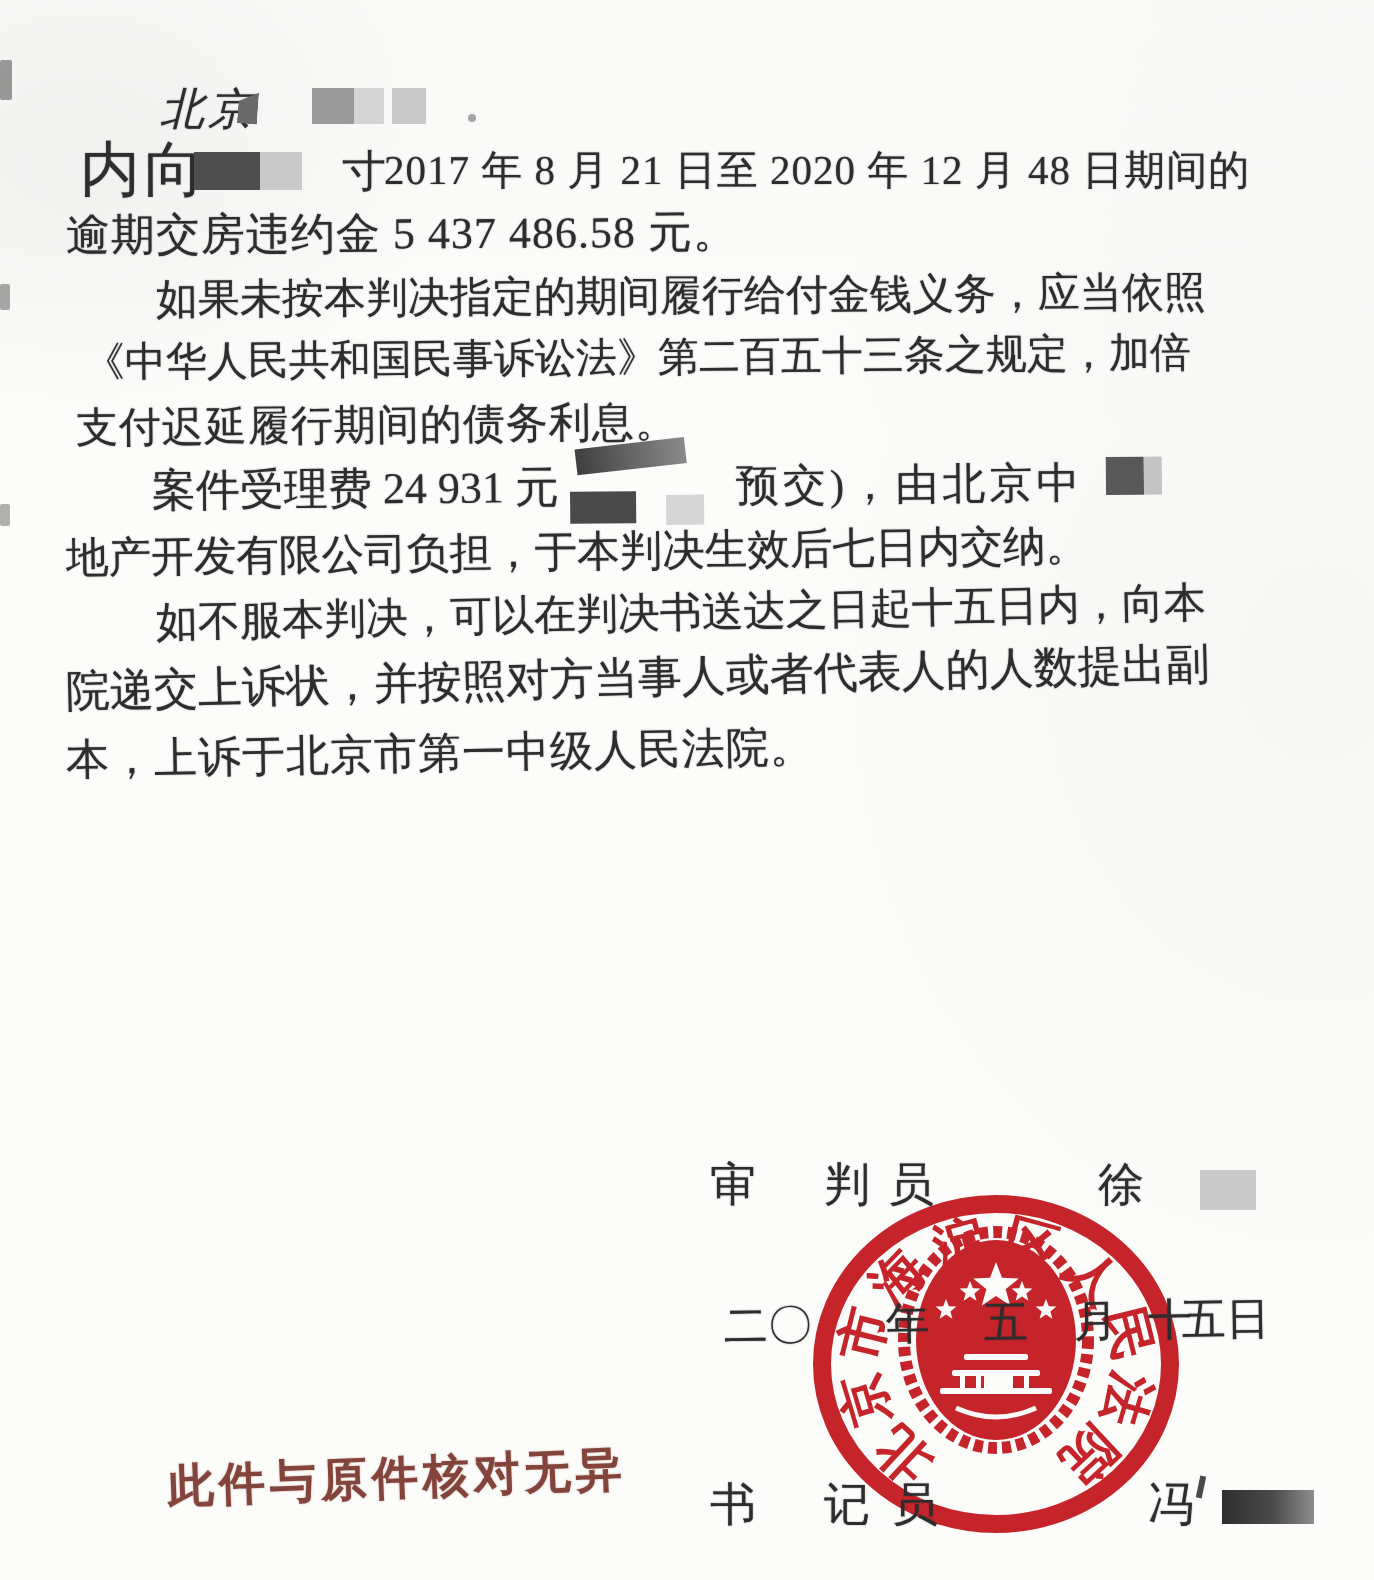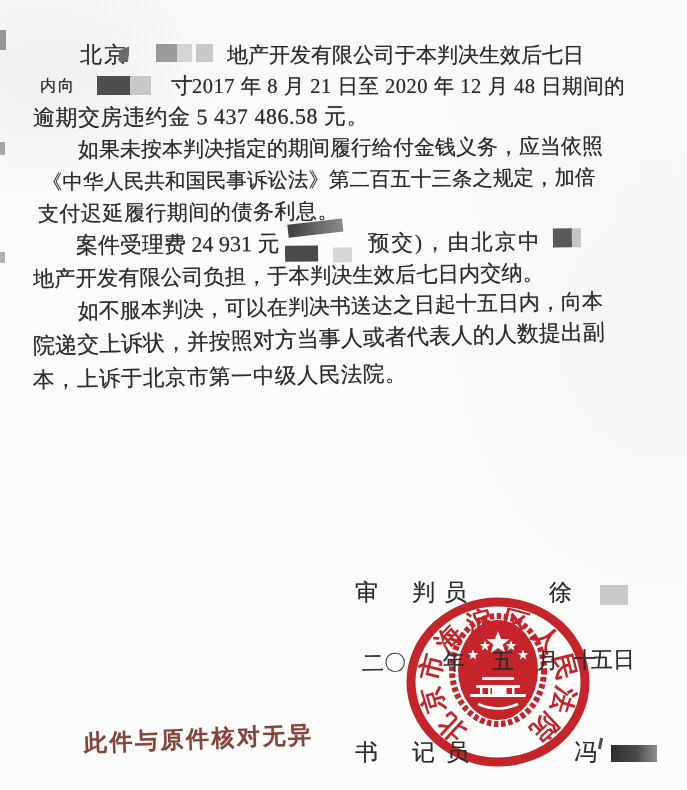--- a/index.html
+++ b/index.html
@@ -68,30 +68,29 @@
         <rect x="82" y="106" width="2.5" height="6" fill="#fff"></rect>
         <rect x="90" y="106" width="2.5" height="6" fill="#fff"></rect>
         <rect x="106" y="106" width="2.5" height="6" fill="#fff"></rect>
         <rect x="114" y="106" width="2.5" height="6" fill="#fff"></rect>
         <rect x="94" y="106" width="12" height="6" fill="#fff"></rect>
         <path d="M80,122 Q100,131 120,122" stroke="#fff" stroke-width="2.5" fill="none"></path>
       </g>
     </svg>
 
   <div id="doc">
-      <div class="line" style="top: 42px;">
+      <div class="line" style="top: 42px; font-style: italic;">
         <span class="txt" style="left: 80px; font-size: 22px; letter-spacing: 2px;">北京</span>
         <div class="redact" style="left: 119px; top: 4px; width: 10px; height: 16px; background: rgb(106, 106, 106); transform: rotate(4deg); clip-path: polygon(0px 30%, 100% 0px, 100% 100%, 0px 100%);"></div>
         <div class="redact" style="left: 156px; top: 2px; width: 21px; height: 18px; background: rgb(155, 155, 155);"></div>
         <div class="redact" style="left: 177px; top: 2px; width: 15px; height: 18px; background: rgb(212, 212, 212);"></div>
         <div class="redact" style="left: 196px; top: 2px; width: 17px; height: 18px; background: rgb(201, 201, 201);"></div>
-        <span class="txt" style="left: 227px; font-size: 21px; letter-spacing: 0px;">地产开发有限公司于本判决生效后七日</span>
       </div>
       <div class="line" style="top: 73px;">
-        <span class="txt" style="left: 40px; font-size: 16px; letter-spacing: 2px;">内向</span>
+        <span class="txt" style="left: 40px; font-size: 30px; letter-spacing: 2px;">内向</span>
         <div class="redact" style="left: 97px; top: 3px; width: 33px; height: 19px; background: rgb(78, 78, 78);"></div>
         <div class="redact" style="left: 130px; top: 3px; width: 21px; height: 19px; background: rgb(201, 201, 201);"></div>
         <span class="txt" style="left: 171px; font-size: 22px;">寸</span>
         <span class="txt" style="left: 192px; font-size: 20.5px; letter-spacing: 0.5px;">2017 年 8 月 21 日至 2020 年 12 月 48 日期间的</span>
       </div>
       <div class="line" style="top: 105px; transform: rotate(-0.3deg);">
         <span class="txt" style="left: 33px; font-size: 22px; letter-spacing: 0.5px;">逾期交房违约金 5 437 486.58 元。</span>
       </div>
       <div class="line" style="top: 137px; transform: rotate(-0.4deg);">
         <span class="txt" style="left: 78px; font-size: 21px; letter-spacing: 0px;">如果未按本判决指定的期间履行给付金钱义务，应当依照</span>

